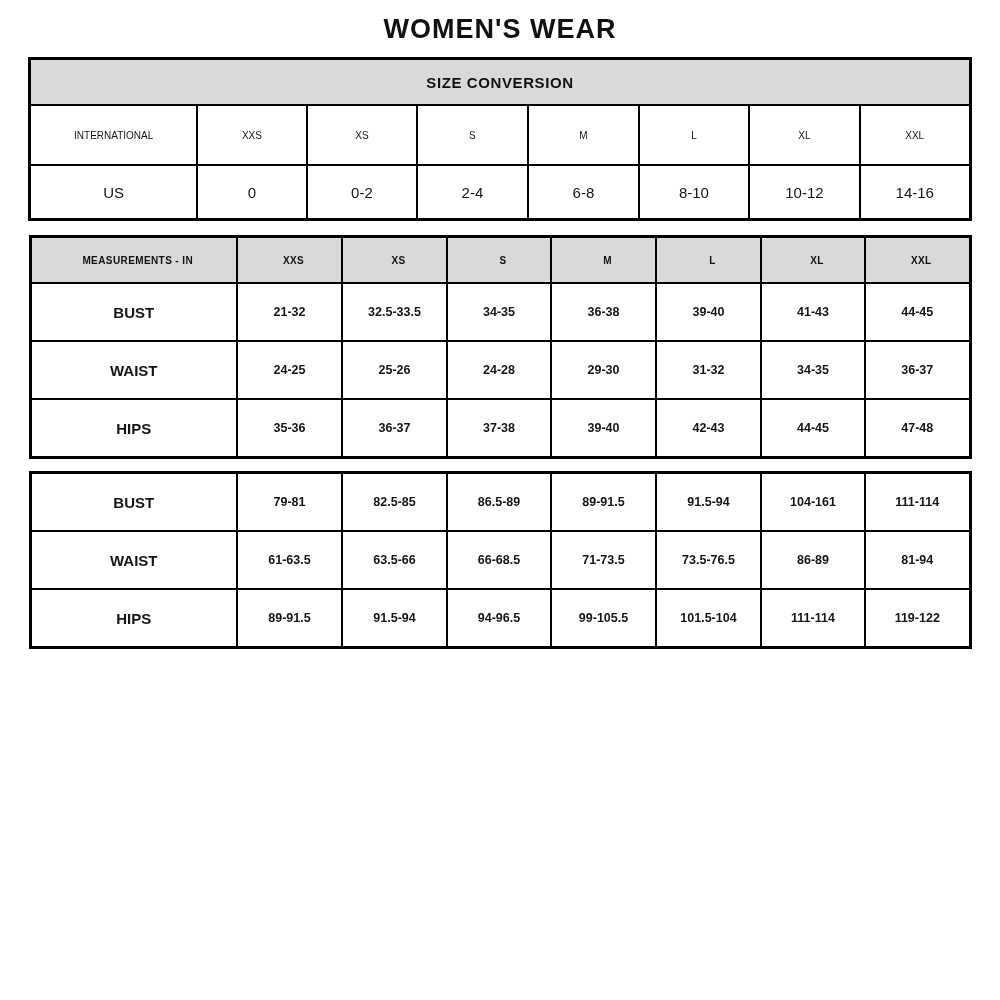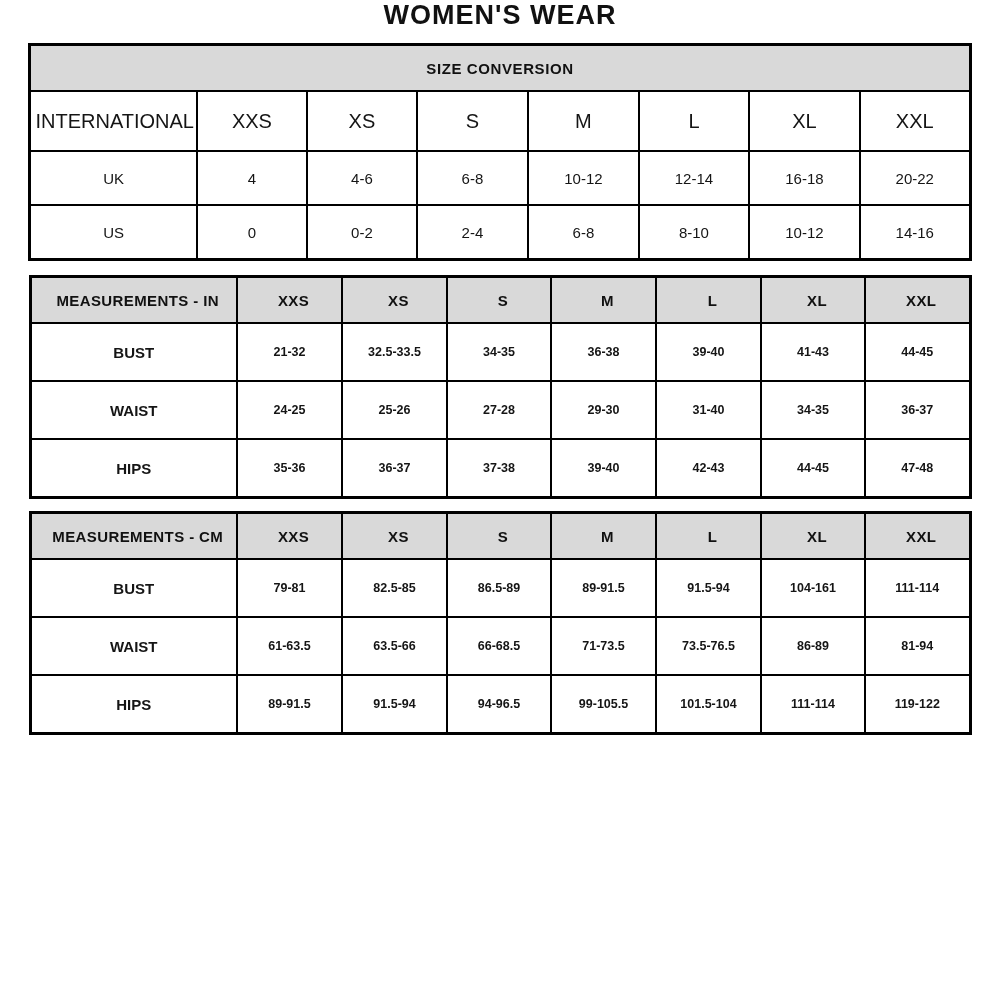--- a/index.html
+++ b/index.html
@@ -14,20 +14,21 @@
     width: 1000px;
     height: 1000px;
     background: #ffffff;
     overflow: hidden;
   }
   .page-title {
     text-align: center;
     font-size: 27px;
     font-weight: 700;
     letter-spacing: 1px;
+    padding-top: 14px;
     height: 41px;
     color: #111111;
   }
   table.szt {
     border-collapse: collapse;
     table-layout: fixed;
     width: 940px;
     margin: 0 auto;
   }
   .tbl-wrap1 { margin-top: 2px; }
@@ -48,36 +49,36 @@
   .conv .caption-cell {
     background: #d9d9d9;
     height: 44px;
     font-weight: 700;
     font-size: 15px;
     letter-spacing: 0.6px;
     color: #111111;
   }
   .conv .hdr-row td {
     height: 58px;
-    font-size: 20px;
+    font-size: 10px;
     font-weight: 400;
     background: #ffffff;
   }
   .conv .data-row td {
     height: 52px;
     font-size: 15px;
     font-weight: 400;
   }
 
   
   .meas .hdr-row td {
     background: #d9d9d9;
     height: 44px;
     font-weight: 700;
-    font-size: 15px;
+    font-size: 10px;
     letter-spacing: 0.4px;
     color: #111111;
     padding-left: 12px;
   }
   .meas .data-row td {
     height: 56px;
     font-size: 15px;
     font-weight: 700;
   }
   .meas .data-row td.val {
@@ -111,30 +112,20 @@
             <td>INTERNATIONAL</td>
             <td>XXS</td>
             <td>XS</td>
             <td>S</td>
             <td>M</td>
             <td>L</td>
             <td>XL</td>
             <td>XXL</td>
           </tr>
 
-      <tr class="data-row">
-            <td class="label">UK</td>
-            <td>4</td>
-            <td>4-6</td>
-            <td>6-8</td>
-            <td>10-12</td>
-            <td>12-14</td>
-            <td>16-18</td>
-            <td>20-22</td>
-          </tr>
           <tr class="data-row">
             <td class="label">US</td>
             <td>0</td>
             <td>0-2</td>
             <td>2-4</td>
             <td>6-8</td>
             <td>8-10</td>
             <td>10-12</td>
             <td>14-16</td>
           </tr>
@@ -173,23 +164,23 @@
             <td class="val">34-35</td>
             <td class="val">36-38</td>
             <td class="val">39-40</td>
             <td class="val">41-43</td>
             <td class="val">44-45</td>
           </tr>
           <tr class="data-row">
             <td class="label">WAIST</td>
             <td class="val">24-25</td>
             <td class="val">25-26</td>
-            <td class="val">27-28</td>
+            <td class="val">24-28</td>
             <td class="val">29-30</td>
-            <td class="val">31-40</td>
+            <td class="val">31-32</td>
             <td class="val">34-35</td>
             <td class="val">36-37</td>
           </tr>
           <tr class="data-row">
             <td class="label">HIPS</td>
             <td class="val">35-36</td>
             <td class="val">36-37</td>
             <td class="val">37-38</td>
             <td class="val">39-40</td>
             <td class="val">42-43</td>
@@ -206,30 +197,20 @@
         <col style="width:207px">
         <col style="width:105px">
           <col style="width:105px">
           <col style="width:104px">
         <col style="width:105px">
           <col style="width:105px">
           <col style="width:104px">
         <col style="width:105px">
       </colgroup>
       <tbody>
-        <tr class="hdr-row">
-          <td>MEASUREMENTS - CM</td>
-        <td>XXS</td>
-            <td>XS</td>
-            <td>S</td>
-            <td>M</td>
-            <td>L</td>
-            <td>XL</td>
-            <td>XXL</td>
-          </tr>
 
       <tr class="data-row">
             <td class="label">BUST</td>
             <td class="val">79-81</td>
             <td class="val">82.5-85</td>
             <td class="val">86.5-89</td>
             <td class="val">89-91.5</td>
             <td class="val">91.5-94</td>
             <td class="val">104-161</td>
             <td class="val">111-114</td>

